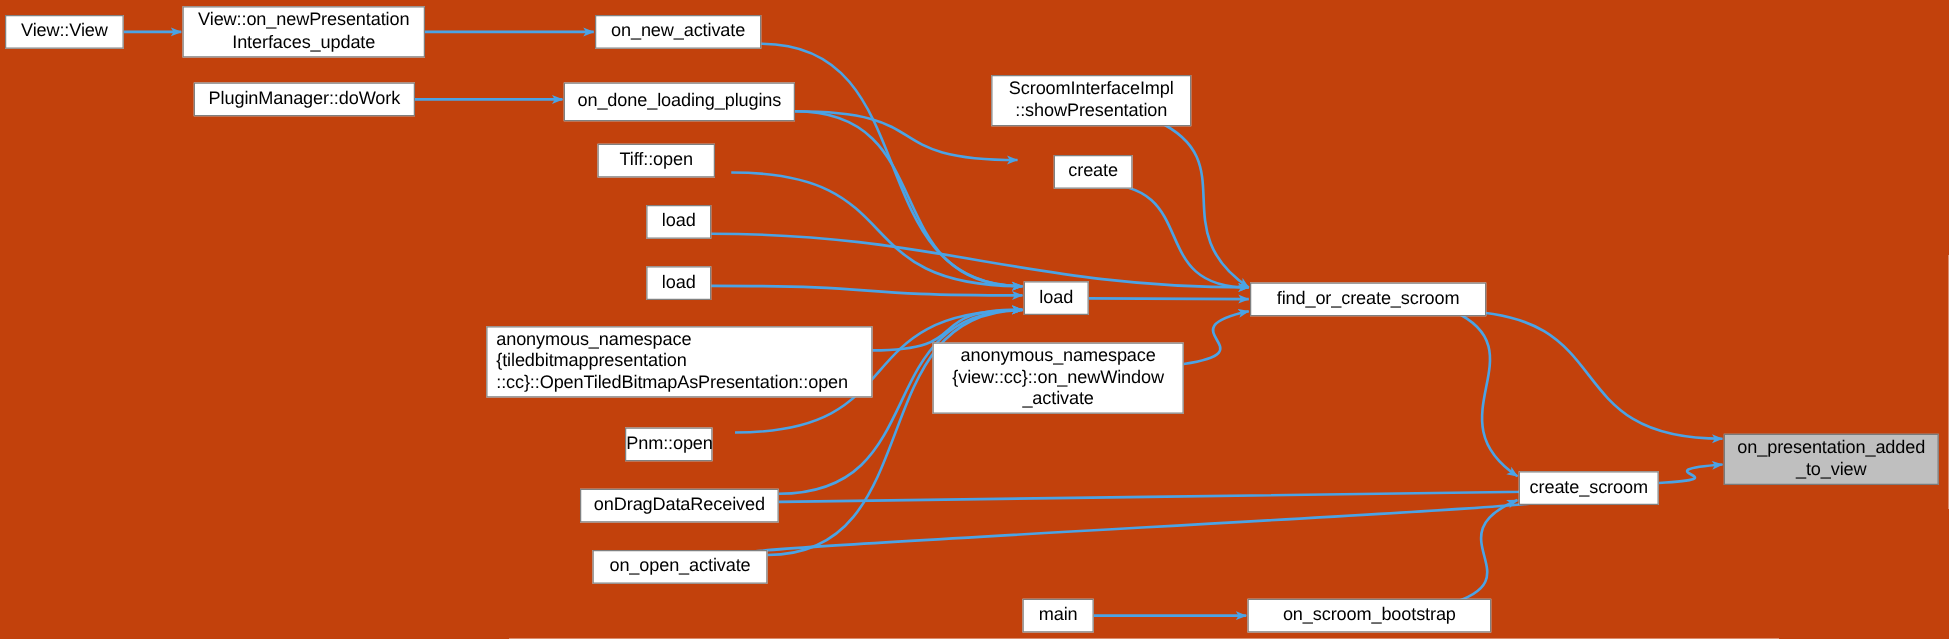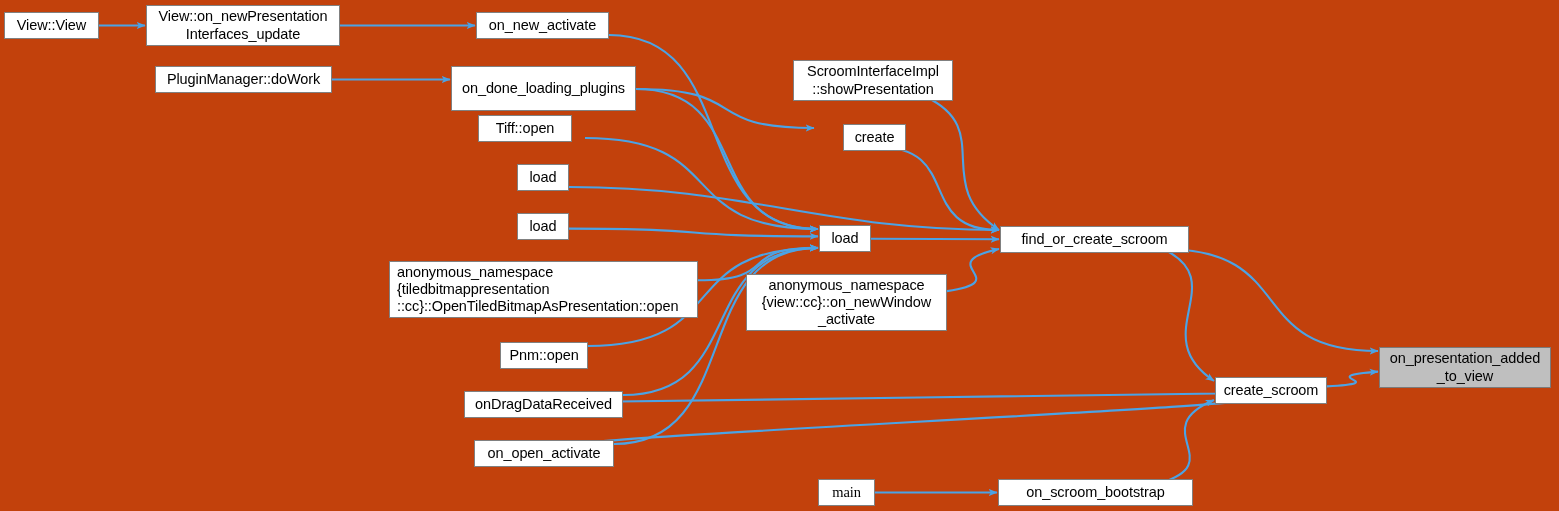--- a/index.html
+++ b/index.html
@@ -63,38 +63,38 @@
         <path d="M1160,483 C1230,462.25 1145,429.05 1214,400"></path>
       </g>
   </svg>
 
   <div id="node-layer">
       <div class="node" style="left: 4px; top: 12px; width: 95px; height: 27px;"><span class="lbl">View::View</span></div>
       <div class="node" style="left: 146px; top: 5px; width: 194px; height: 41px;"><span class="lbl">View::on_newPresentation
 Interfaces_update</span></div>
       <div class="node" style="left: 476px; top: 12px; width: 133px; height: 27px;"><span class="lbl">on_new_activate</span></div>
       <div class="node" style="left: 155px; top: 66px; width: 177px; height: 27px;"><span class="lbl">PluginManager::doWork</span></div>
-      <div class="node" style="left: 451px; top: 66px; width: 185px; height: 45px;"><span class="lbl">on_done_loading_plugins</span></div>
+      <div class="node" style="left: 451px; top: 66px; width: 185px; height: 31px;"><span class="lbl">on_done_loading_plugins</span></div>
       <div class="node" style="left: 766px; top: 60px; width: 160px; height: 41px; margin-left: 27px;"><span class="lbl">ScroomInterfaceImpl
 ::showPresentation</span></div>
       <div class="node" style="left: 478px; top: 115px; width: 94px; height: 27px;"><span class="lbl">Tiff::open</span></div>
       <div class="node" style="left: 815px; top: 124px; width: 63px; height: 27px; margin-left: 28px;"><span class="lbl">create</span></div>
       <div class="node" style="left: 517px; top: 164px; width: 52px; height: 27px;"><span class="lbl">load</span></div>
       <div class="node" style="left: 517px; top: 213px; width: 52px; height: 27px;"><span class="lbl">load</span></div>
       <div class="node" style="left: 819px; top: 225px; width: 52px; height: 27px;"><span class="lbl">load</span></div>
       <div class="node" style="left: 1000px; top: 226px; width: 189px; height: 27px;"><span class="lbl">find_or_create_scroom</span></div>
       <div class="node leftal" style="left: 389px; top: 261px; width: 309px; height: 57px;"><span class="lbl">anonymous_namespace
 {tiledbitmappresentation
 ::cc}::OpenTiledBitmapAsPresentation::open</span></div>
       <div class="node" style="left: 746px; top: 274px; width: 201px; height: 57px;"><span class="lbl">anonymous_namespace
 {view::cc}::on_newWindow
 _activate</span></div>
-      <div class="node" style="left: 500px; top: 342px; width: 88px; height: 27px;"><span class="lbl">Pnm::open</span></div>
+      <div class="node" style="left: 500px; top: 342px; width: 70px; height: 27px;"><span class="lbl">Pnm::open</span></div>
       <div class="node gray" style="left: 1379px; top: 347px; width: 172px; height: 41px;"><span class="lbl">on_presentation_added
 _to_view</span></div>
       <div class="node" style="left: 1215px; top: 377px; width: 112px; height: 27px;"><span class="lbl">create_scroom</span></div>
       <div class="node" style="left: 464px; top: 391px; width: 159px; height: 27px;"><span class="lbl">onDragDataReceived</span></div>
       <div class="node" style="left: 474px; top: 440px; width: 140px; height: 27px;"><span class="lbl">on_open_activate</span></div>
-      <div class="node" style="left: 818px; top: 479px; width: 57px; height: 27px; font-family: Liberation Serif, serif;"><span class="lbl">main</span></div>
+      <div class="node" style="left: 818px; top: 479px; width: 57px; height: 27px;"><span class="lbl">main</span></div>
       <div class="node" style="left: 998px; top: 479px; width: 195px; height: 27px;"><span class="lbl">on_scroom_bootstrap</span></div>
     </div>
 
 </div>
 
 </body></html>

